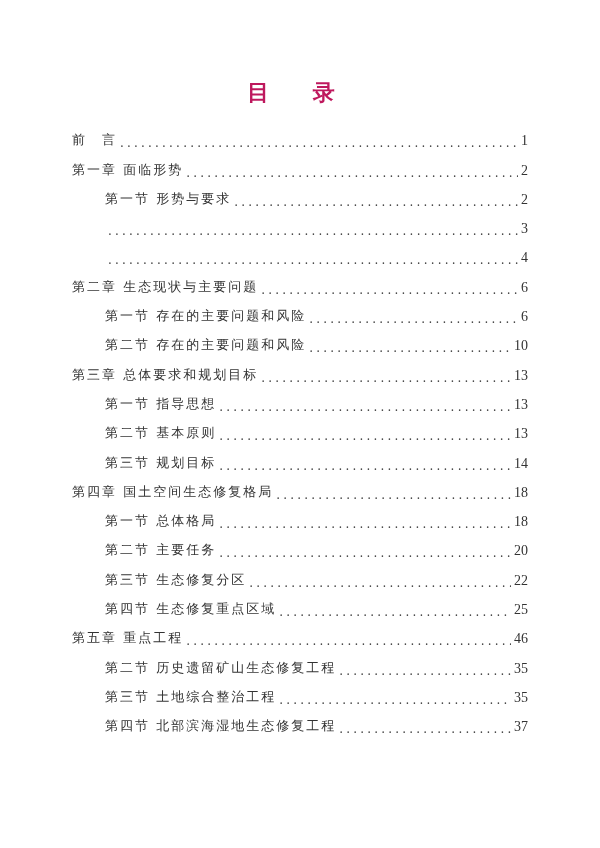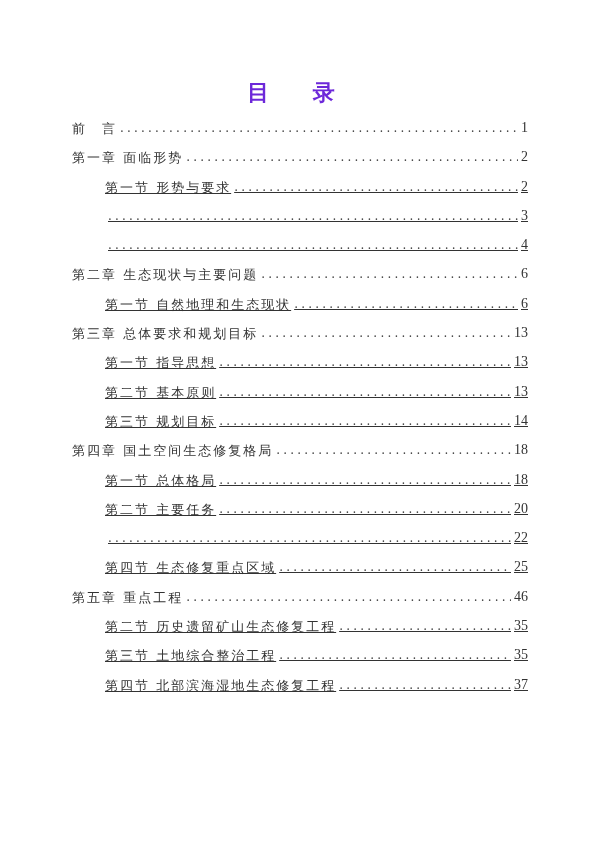--- a/index.html
+++ b/index.html
@@ -23,40 +23,39 @@
     }
     .title {
       position: absolute;
       top: 78px;
       left: 0;
       width: 600px;
       text-align: center;
       font-size: 22px;
       font-weight: bold;
       letter-spacing: 18px;
-      color: #6d28d9;
+      color: #be185d;
     }
     .toc {
       position: absolute;
       top: 120px;
       left: 72px;
       width: 456px;
     }
     .toc-row {
       height: 29.3px;
       display: flex;
-      align-items: flex-start;
+      align-items: flex-end;
       font-size: 13px;
       color: #333333;
       letter-spacing: 2px;
       white-space: nowrap;
     }
     .toc-row.section {
       padding-left: 33px;
-      text-decoration: underline;
     }
     .toc-row .label {
       flex: 0 0 auto;
     }
     .toc-row .leader {
       flex: 1 1 auto;
       overflow: hidden;
       margin: 0 3px;
       letter-spacing: 3.2px;
       color: #444444;
@@ -104,23 +103,28 @@
     <div class="toc-row section">
       <span class="leader"></span>
       <span class="page-num">4</span>
     </div>
     <div class="toc-row chapter">
       <span class="label">第二章 生态现状与主要问题</span>
       <span class="leader"></span>
       <span class="page-num">6</span>
     </div>
     <div class="toc-row section">
-      <span class="label">第一节 自然地理和生态现状</span>
+      <span class="label">第一节 存在的主要问题和风险</span>
       <span class="leader"></span>
       <span class="page-num">6</span>
+    </div>
+    <div class="toc-row section">
+      <span class="label">第二节 存在的主要问题和风险</span>
+      <span class="leader"></span>
+      <span class="page-num">10</span>
     </div>
     <div class="toc-row chapter">
       <span class="label">第三章 总体要求和规划目标</span>
       <span class="leader"></span>
       <span class="page-num">13</span>
     </div>
     <div class="toc-row section">
       <span class="label">第一节 指导思想</span>
       <span class="leader"></span>
       <span class="page-num">13</span>
@@ -144,20 +148,21 @@
       <span class="label">第一节 总体格局</span>
       <span class="leader"></span>
       <span class="page-num">18</span>
     </div>
     <div class="toc-row section">
       <span class="label">第二节 主要任务</span>
       <span class="leader"></span>
       <span class="page-num">20</span>
     </div>
     <div class="toc-row section">
+      <span class="label">第三节 生态修复分区</span>
       <span class="leader"></span>
       <span class="page-num">22</span>
     </div>
     <div class="toc-row section">
       <span class="label">第四节 生态修复重点区域</span>
       <span class="leader"></span>
       <span class="page-num">25</span>
     </div>
     <div class="toc-row chapter">
       <span class="label">第五章 重点工程</span>

